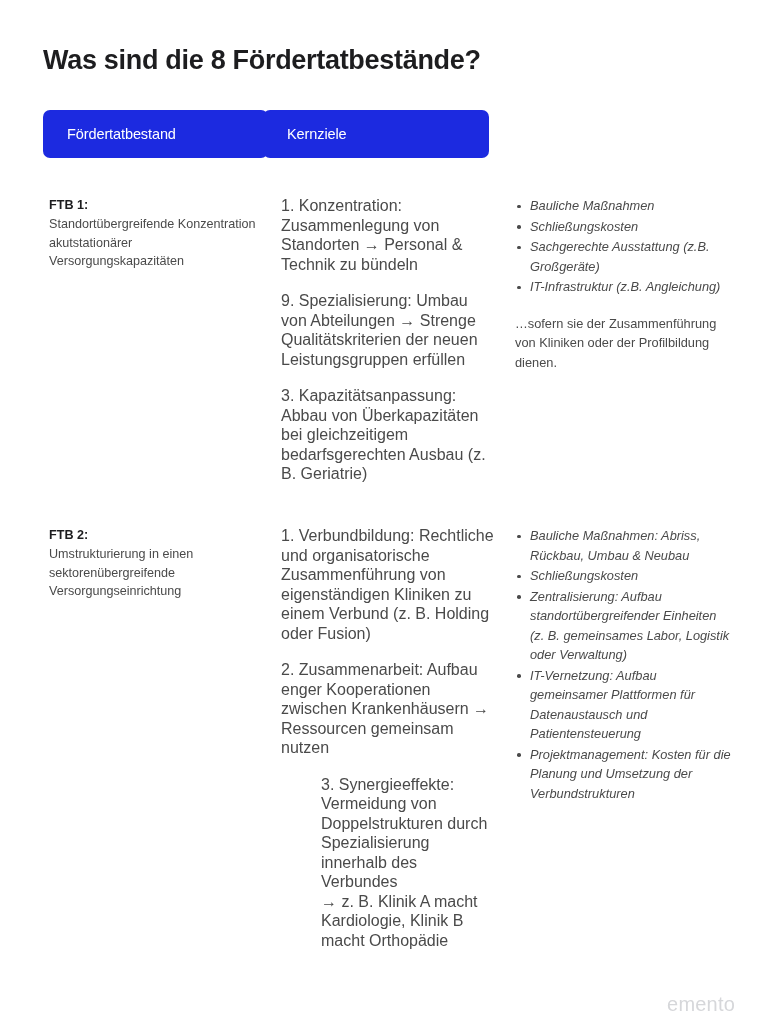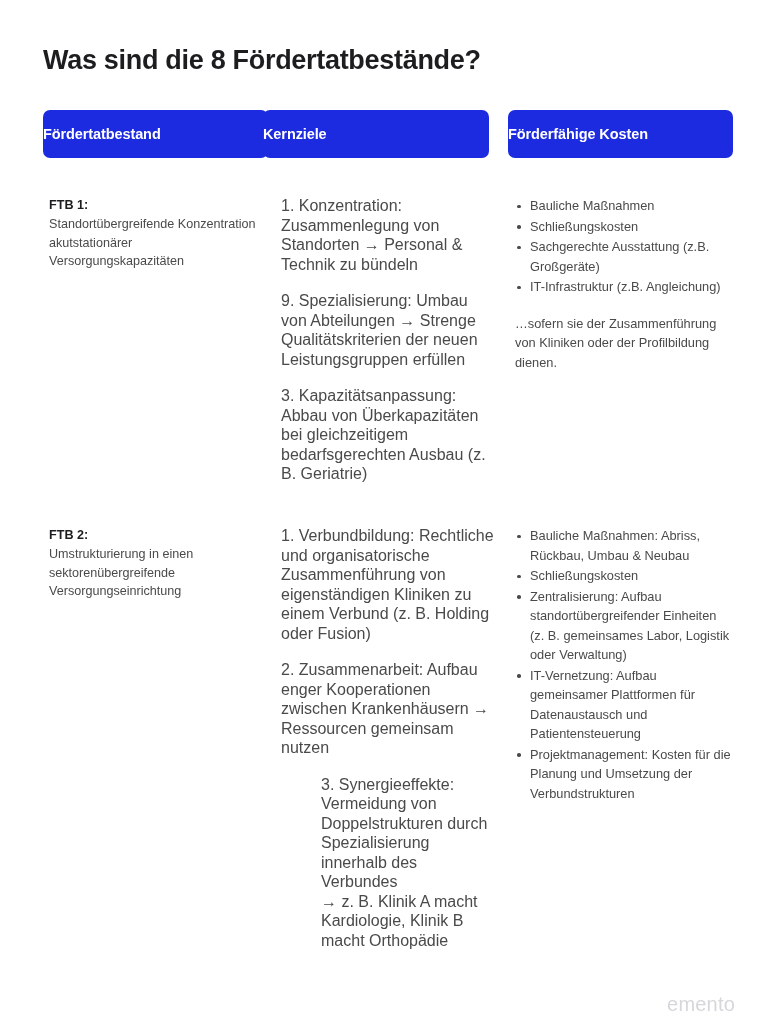--- a/index.html
+++ b/index.html
@@ -52,23 +52,24 @@
     height: 48px;
     background: #1c2ae0;
     border-radius: 7px;
     box-sizing: border-box;
     display: flex;
     align-items: center;
   }
   .col-head .ch-label {
     color: #ffffff;
     font-size: 14.5px;
-    font-weight: 700;
+    font-weight: 400;
     letter-spacing: -0.1px;
     padding-left: 0;
+    margin-left: 24px;
   }
   .col-head.c1 { left: 0px;   width: 225px; }
   .col-head.c2 { left: 220px; width: 226px; }
   .col-head.c3 { left: 465px; width: 225px; }
 
   
   .body-grid {
     position: absolute;
     left: 43px;
     top: 196px;
@@ -120,20 +121,21 @@
     margin: 0;
     padding: 0;
   }
   ul.cost-list li {
     position: relative;
     font-size: 12.8px;
     line-height: 19.5px;
     color: #4a4a4a;
     padding-left: 15px;
     margin: 0 0 1px 0;
+    font-style: italic;
   }
   ul.cost-list li::before {
     content: "";
     position: absolute;
     left: 2px;
     top: 8.5px;
     width: 3.5px;
     height: 3.5px;
     border-radius: 50%;
     background: #4a4a4a;
@@ -165,23 +167,20 @@
 
   <h1 class="page-title">Was sind die 8 Fördertatbestände?</h1>
 
   <div class="header-row">
     <div class="col-head c1">
       <span class="ch-label">Fördertatbestand</span>
     </div>
     <div class="col-head c2">
       <span class="ch-label">Kernziele</span>
     </div>
-    <div class="col-head c3">
-      <span class="ch-label">Förderfähige Kosten</span>
-    </div>
   </div>
 
   <div class="body-grid">
 
     <div class="row r1">
 
       <div class="cell c1">
         <p class="ftb-title">FTB 1:</p>
         <p class="ftb-desc">Standortübergreifende Konzentration akutstationärer Versorgungskapazitäten</p>
       </div>

